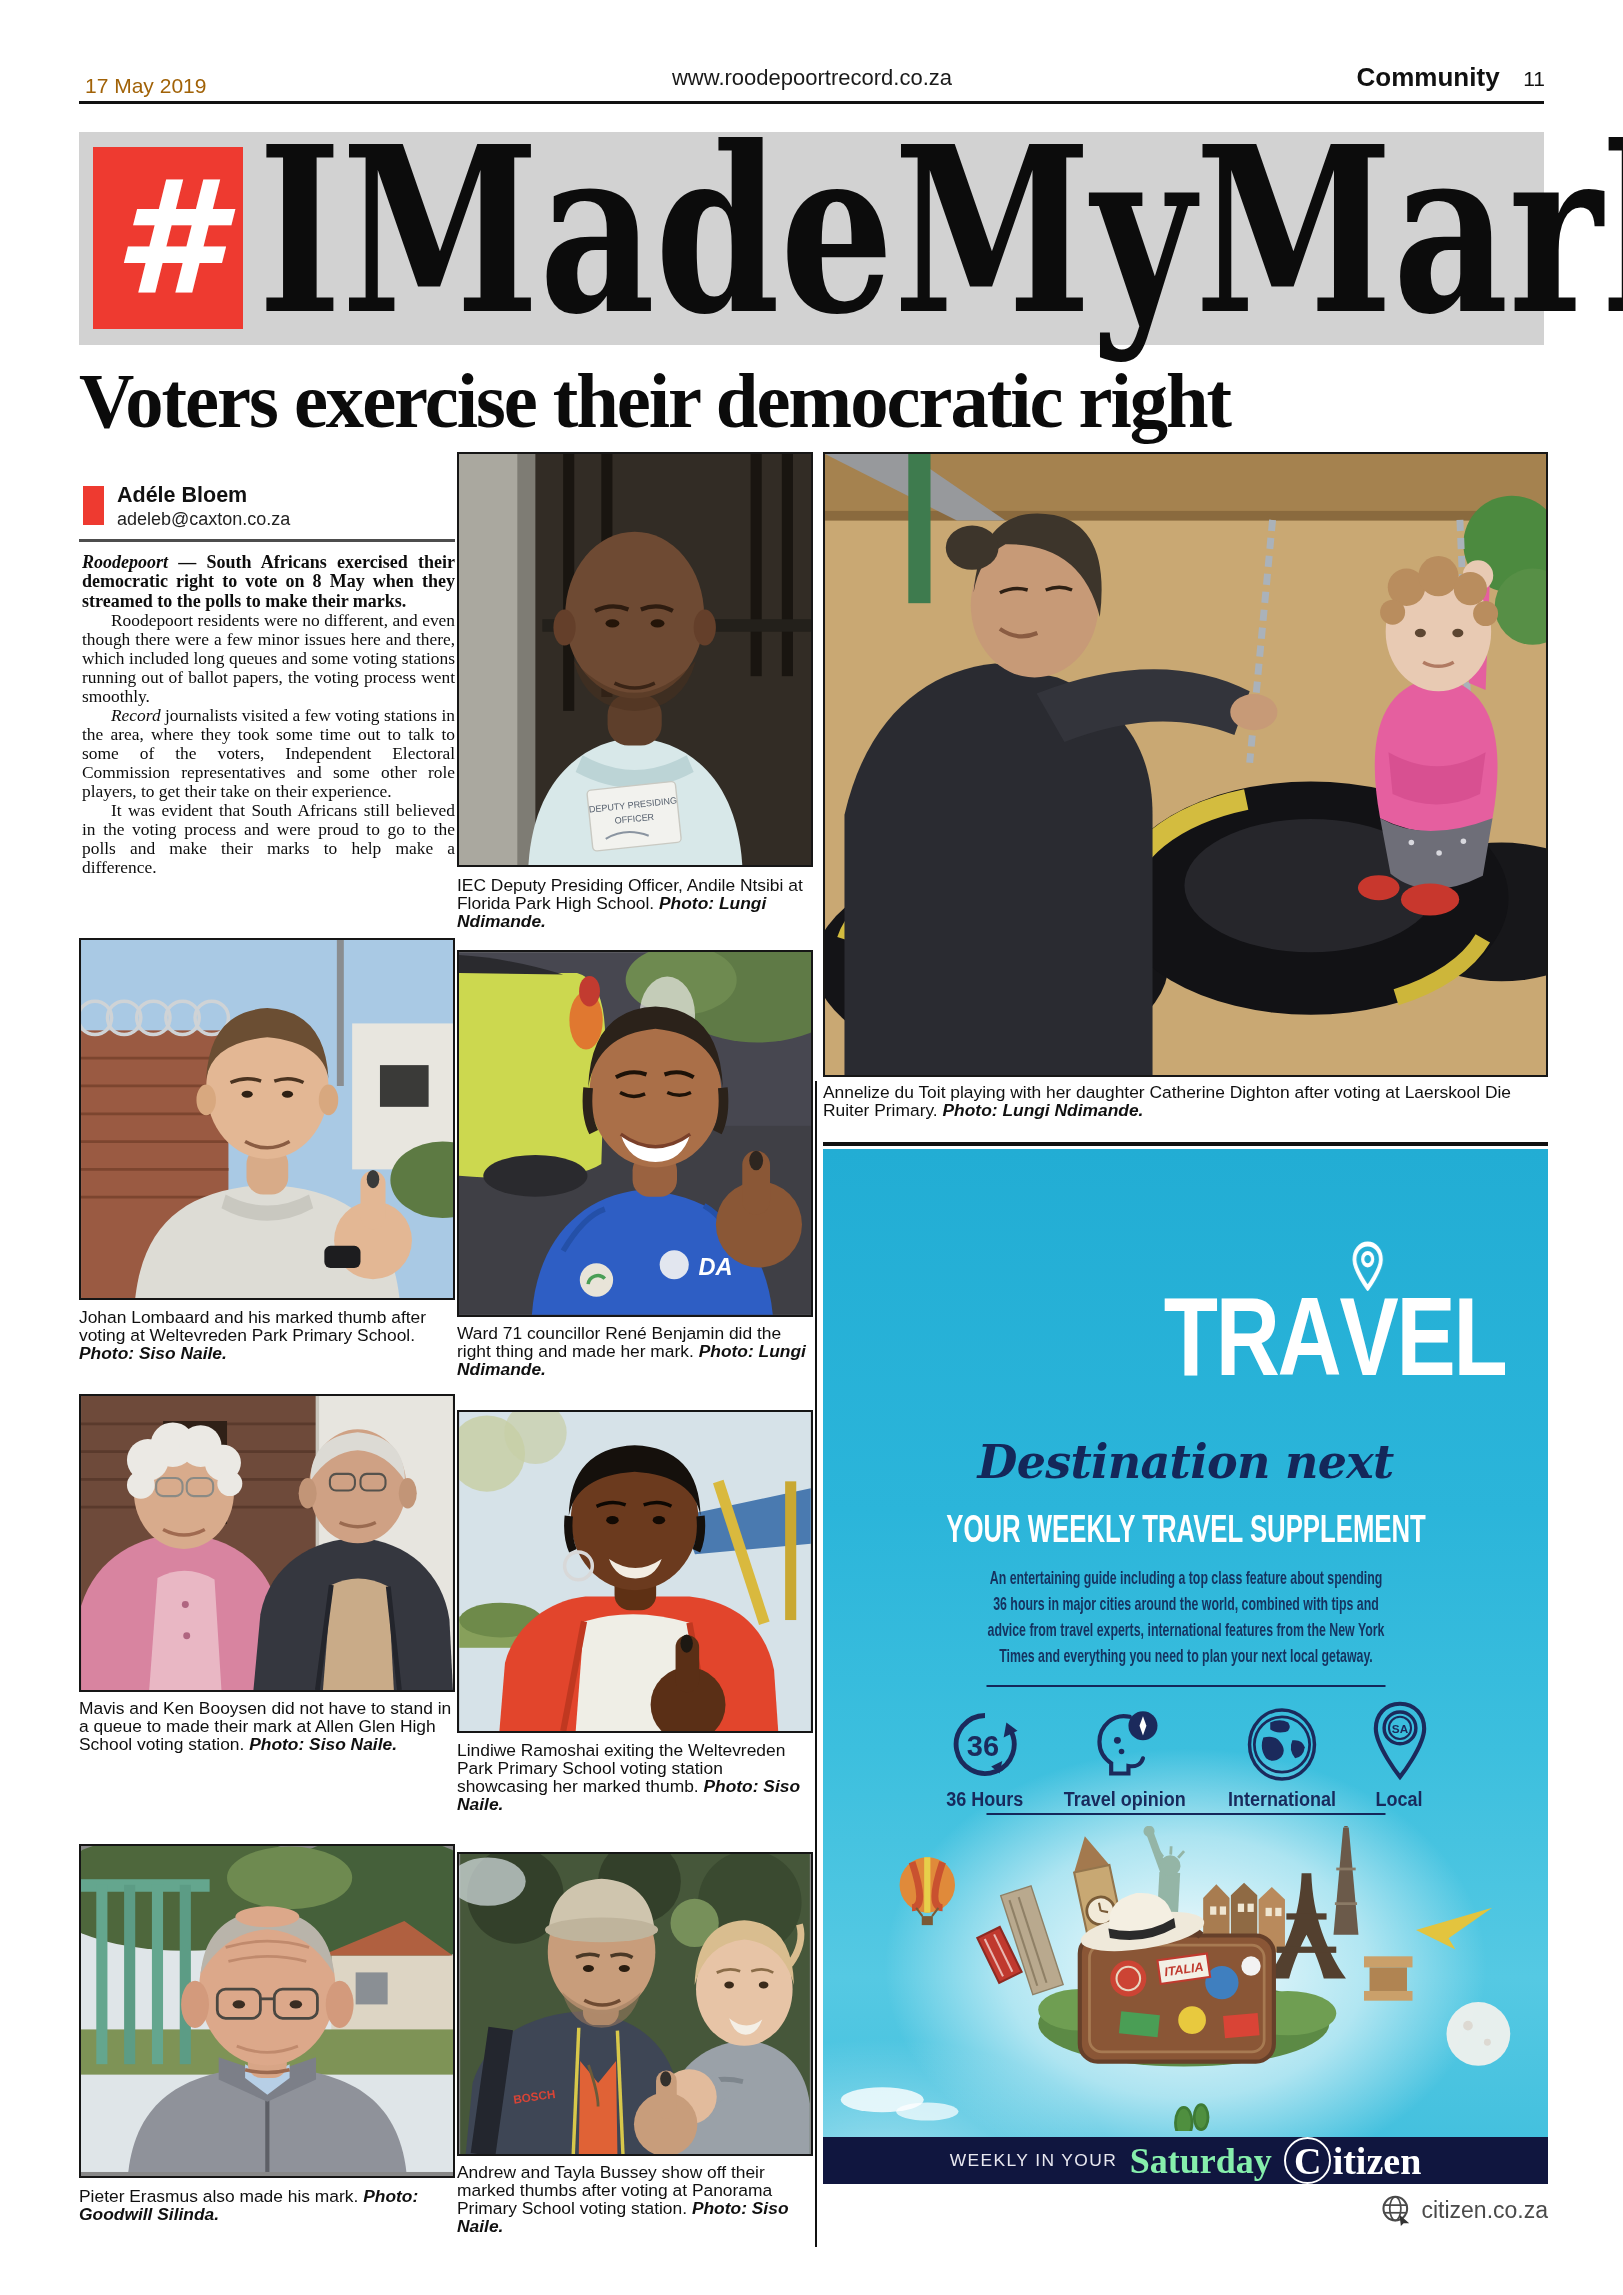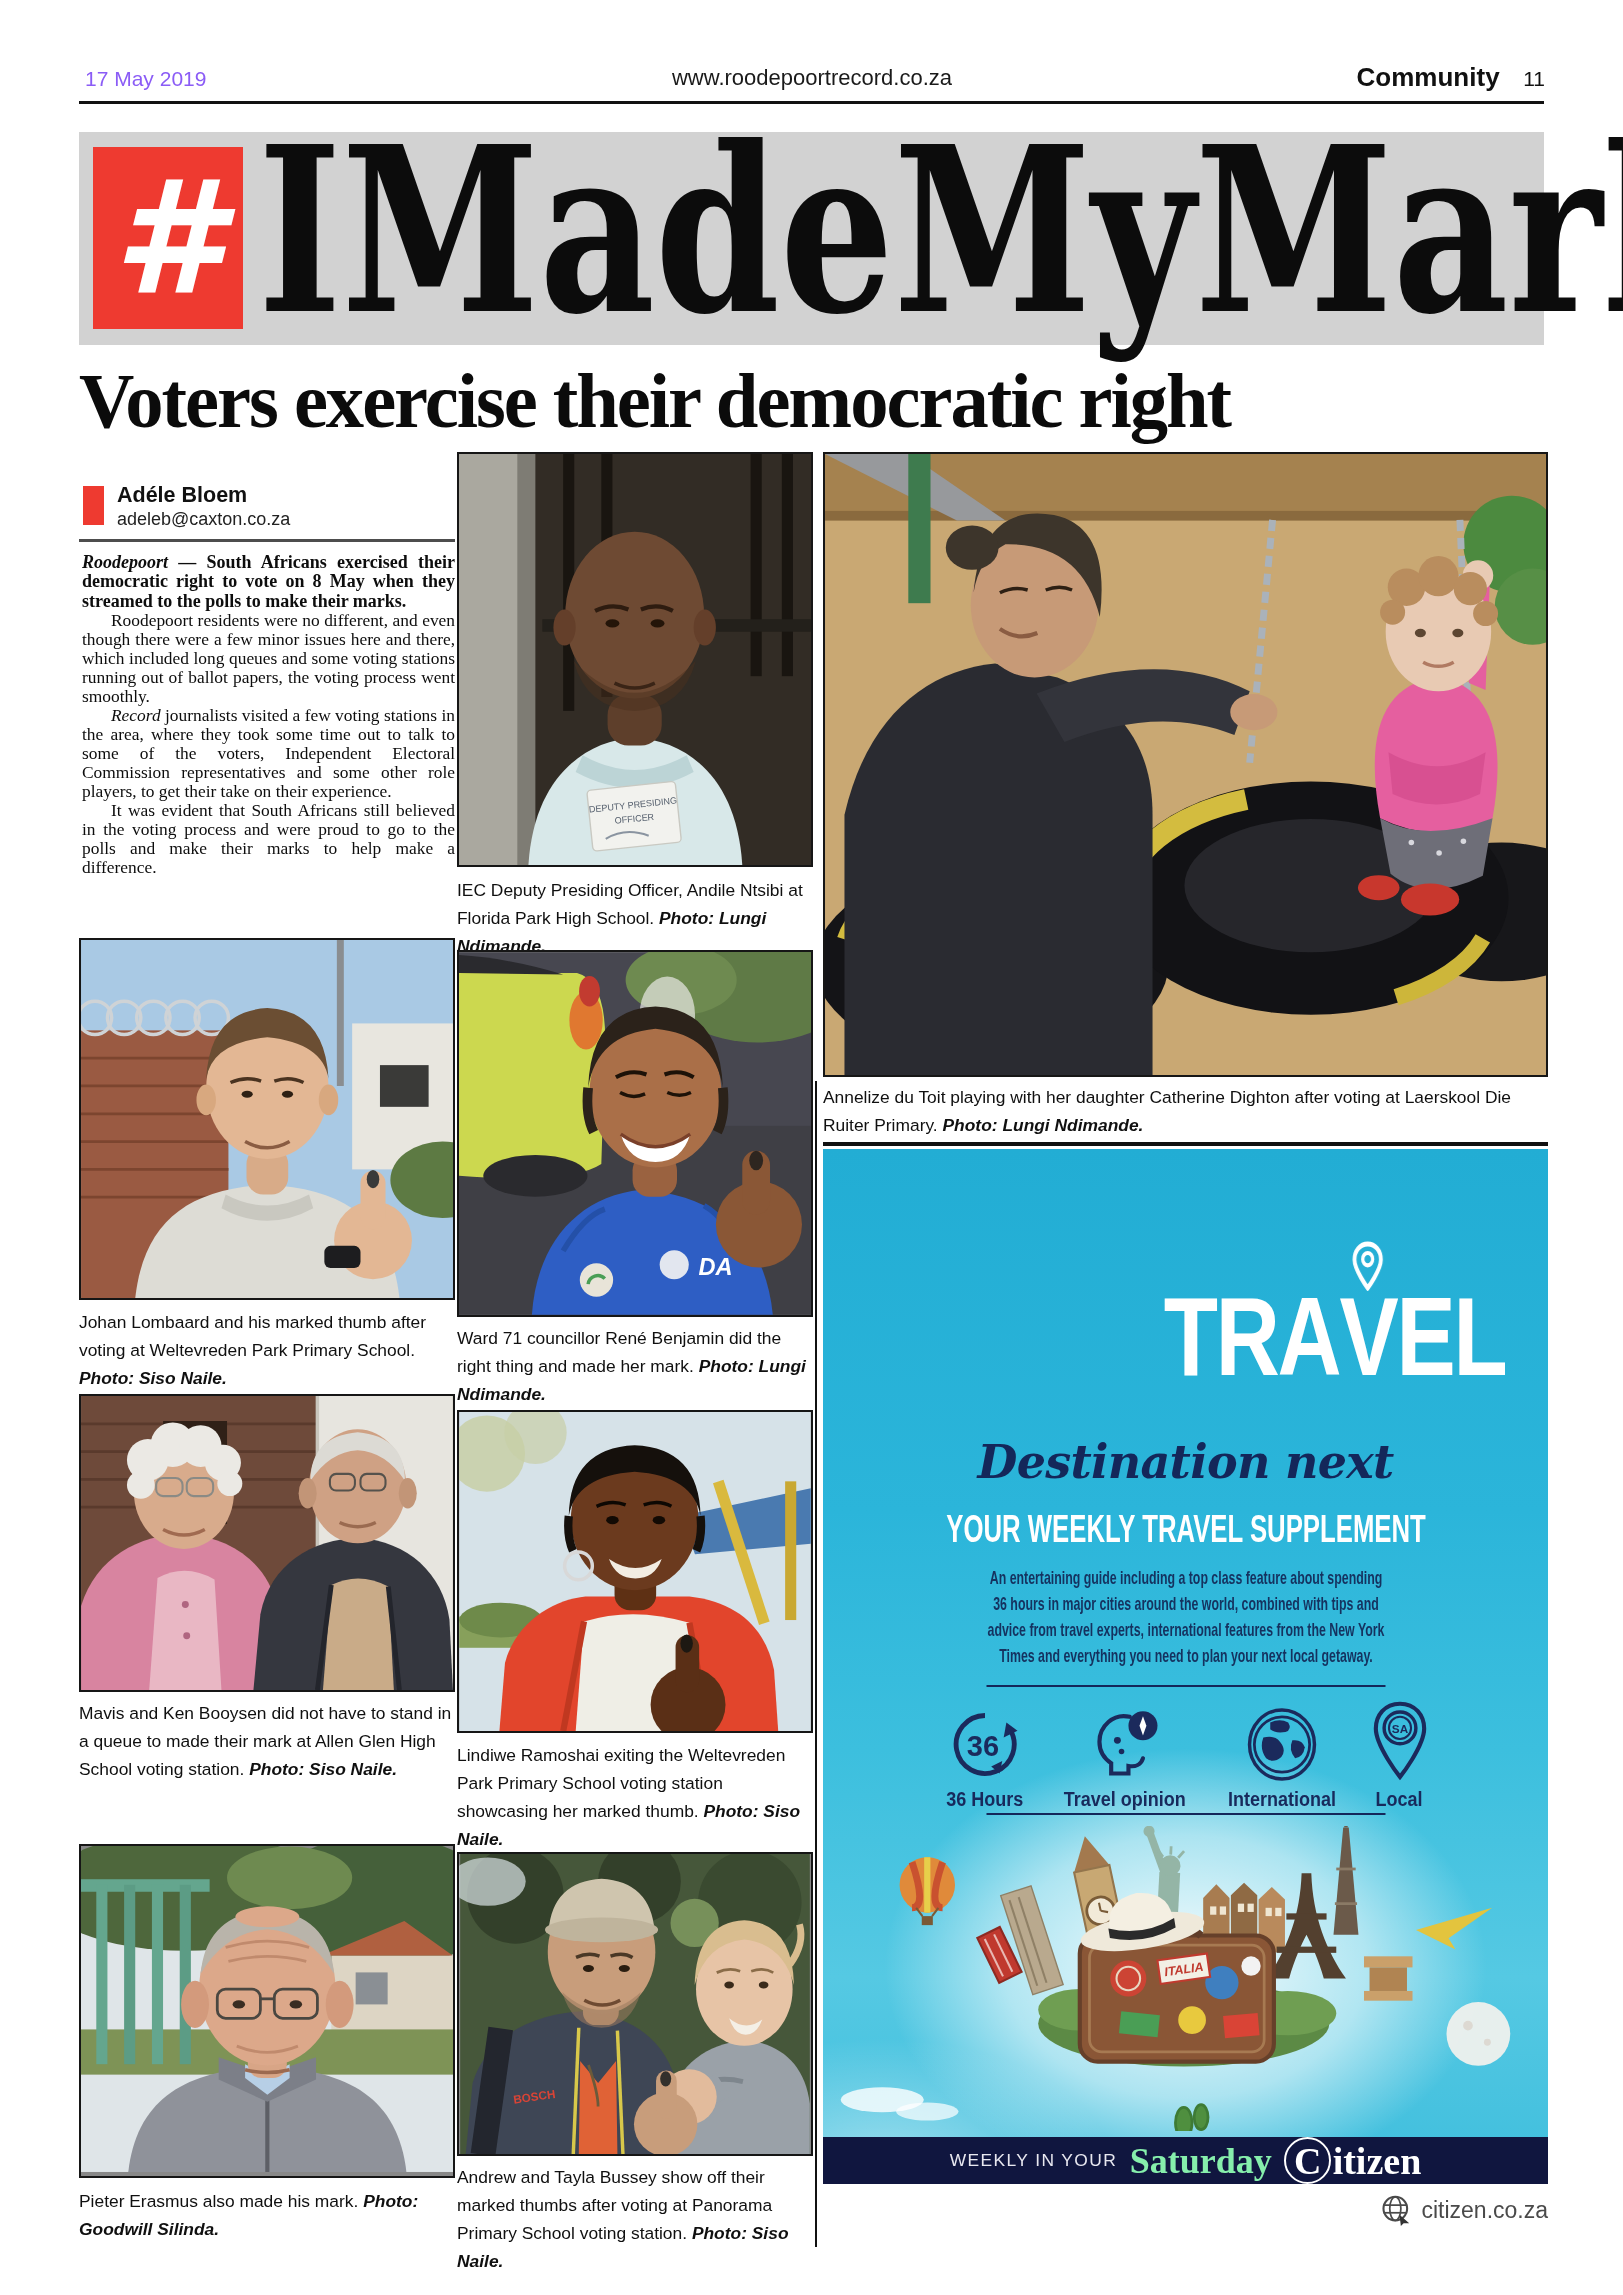--- a/index.html
+++ b/index.html
@@ -1,21 +1,21 @@
 <!DOCTYPE html>
 <html style="font-size:11px"><head>
 <meta charset="utf-8">
 <style>
   html,body{margin:0;padding:0;background:#ffffff;}
   #page{position:relative;width:1624px;height:2295px;background:#ffffff;overflow:hidden;
         font-family:"Liberation Serif", serif;color:#111;}
   .abs{position:absolute;}
 
   
-  .h-date{left:85px;top:67px;font-family:"Liberation Sans",sans-serif;font-size:21px;color:#8b5cf6;}
+  .h-date{left:85px;top:74px;font-family:"Liberation Sans",sans-serif;font-size:21px;color:#a16207;}
   .h-url{left:0;top:65px;width:1624px;text-align:center;font-family:"Liberation Sans",sans-serif;font-size:22px;color:#1a1a1a;}
   .h-sec{right:79px;top:62px;display:flex;align-items:baseline;gap:23.6px;font-family:"Liberation Sans",sans-serif;}
   .h-sec .sec{font-size:26px;font-weight:bold;color:#111;}
   .h-sec .num{font-size:21px;color:#111;}
   .h-rule{left:79px;top:101px;width:1465px;height:2.8px;background:#111;}
 
   
   .banner{left:79px;top:132px;width:1465px;height:213px;background:#d2d2d2;}
   .hashbox{position:absolute;left:14px;top:15.3px;width:150px;height:182px;background:#ee3a30;
            display:flex;align-items:center;justify-content:center;}
@@ -38,21 +38,21 @@
   .article{left:82px;top:553px;width:373px;text-align:justify;}
   .article p{margin:0;font-size:17.4px;line-height:19px;color:#0d0d0d;}
   .article p.lead{font-weight:bold;font-size:18px;line-height:19.4px;}
   .article p.lead em{font-style:italic;}
   .article p.ind{text-indent:29px;}
   .article em{font-style:italic;}
 
   
   figure{margin:0;padding:0;border:2.1px solid #161616;box-sizing:border-box;background:#888;}
   figure svg{display:block;width:100%;height:100%;}
-  .cap{font-family:"Liberation Sans",sans-serif;font-size:17.4px;line-height:28px;color:#101010;margin:0;}
+  .cap{font-family:"Liberation Sans",sans-serif;font-size:17.4px;line-height:18px;color:#101010;margin:0;}
   .cap .credit{font-weight:bold;font-style:italic;}
 
   .f-iec{left:457px;top:452px;width:356px;height:415px;}
   .c-iec{left:457px;top:876px;width:356px;}
   .f-ann{left:823px;top:452px;width:725px;height:625px;}
   .c-ann{left:823px;top:1083px;width:725px;}
   .f-joh{left:79px;top:938px;width:376px;height:362px;}
   .c-joh{left:79px;top:1308px;width:376px;}
   .f-ren{left:457px;top:950px;width:356px;height:367px;}
   .c-ren{left:457px;top:1324px;width:356px;}

